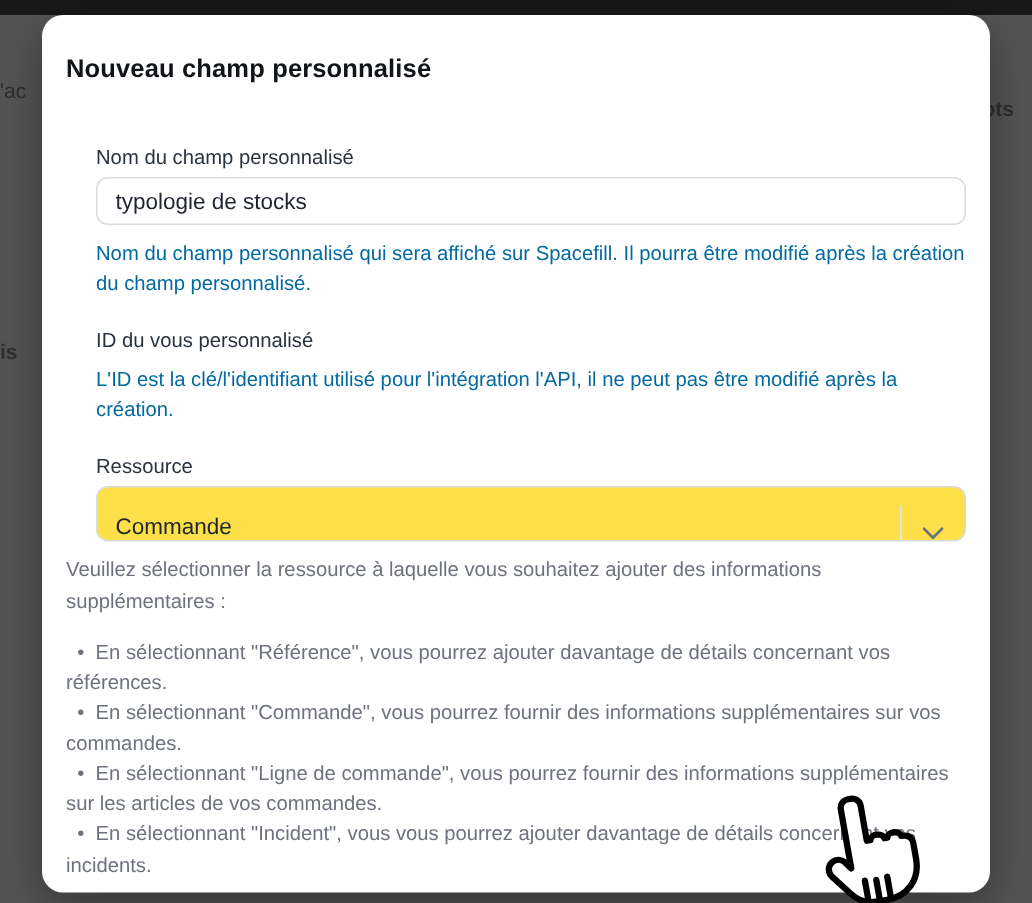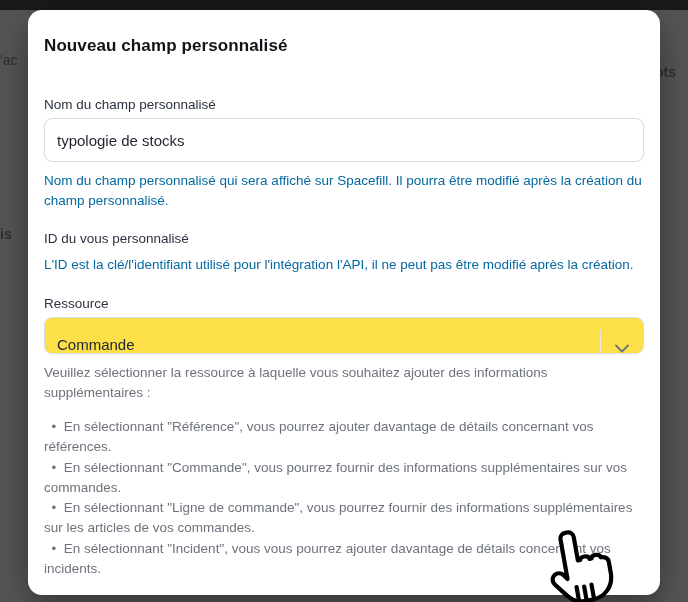--- a/index.html
+++ b/index.html
@@ -32,32 +32,32 @@
     border-radius: 14px;
     padding: 26px 16px 0 16px;
     box-shadow: 0 10px 30px rgba(0,0,0,0.35);
   }
   .modal-title {
     font-size: 17px;
     font-weight: 700;
     color: #111418;
     letter-spacing: 0.1px;
   }
-  .form-group { margin-top: 21px; }
+  .form-group { margin-top: 21px; margin-left: 20px; }
   .form-group.first { margin-top: 41px; }
   .field-label {
     display: block;
     font-size: 13.5px;
     color: #2b3340;
     margin-bottom: 6px;
   }
   .text-input {
     display: block;
     width: 100%;
-    height: 44px;
+    height: 32px;
     border: 1px solid #d8dbe0;
     border-radius: 8px;
     padding: 0 12px;
     font-family: "Liberation Sans", sans-serif;
     font-size: 15px;
     color: #1f2430;
     background: #ffffff;
     outline: none;
   }
   .help-text {

